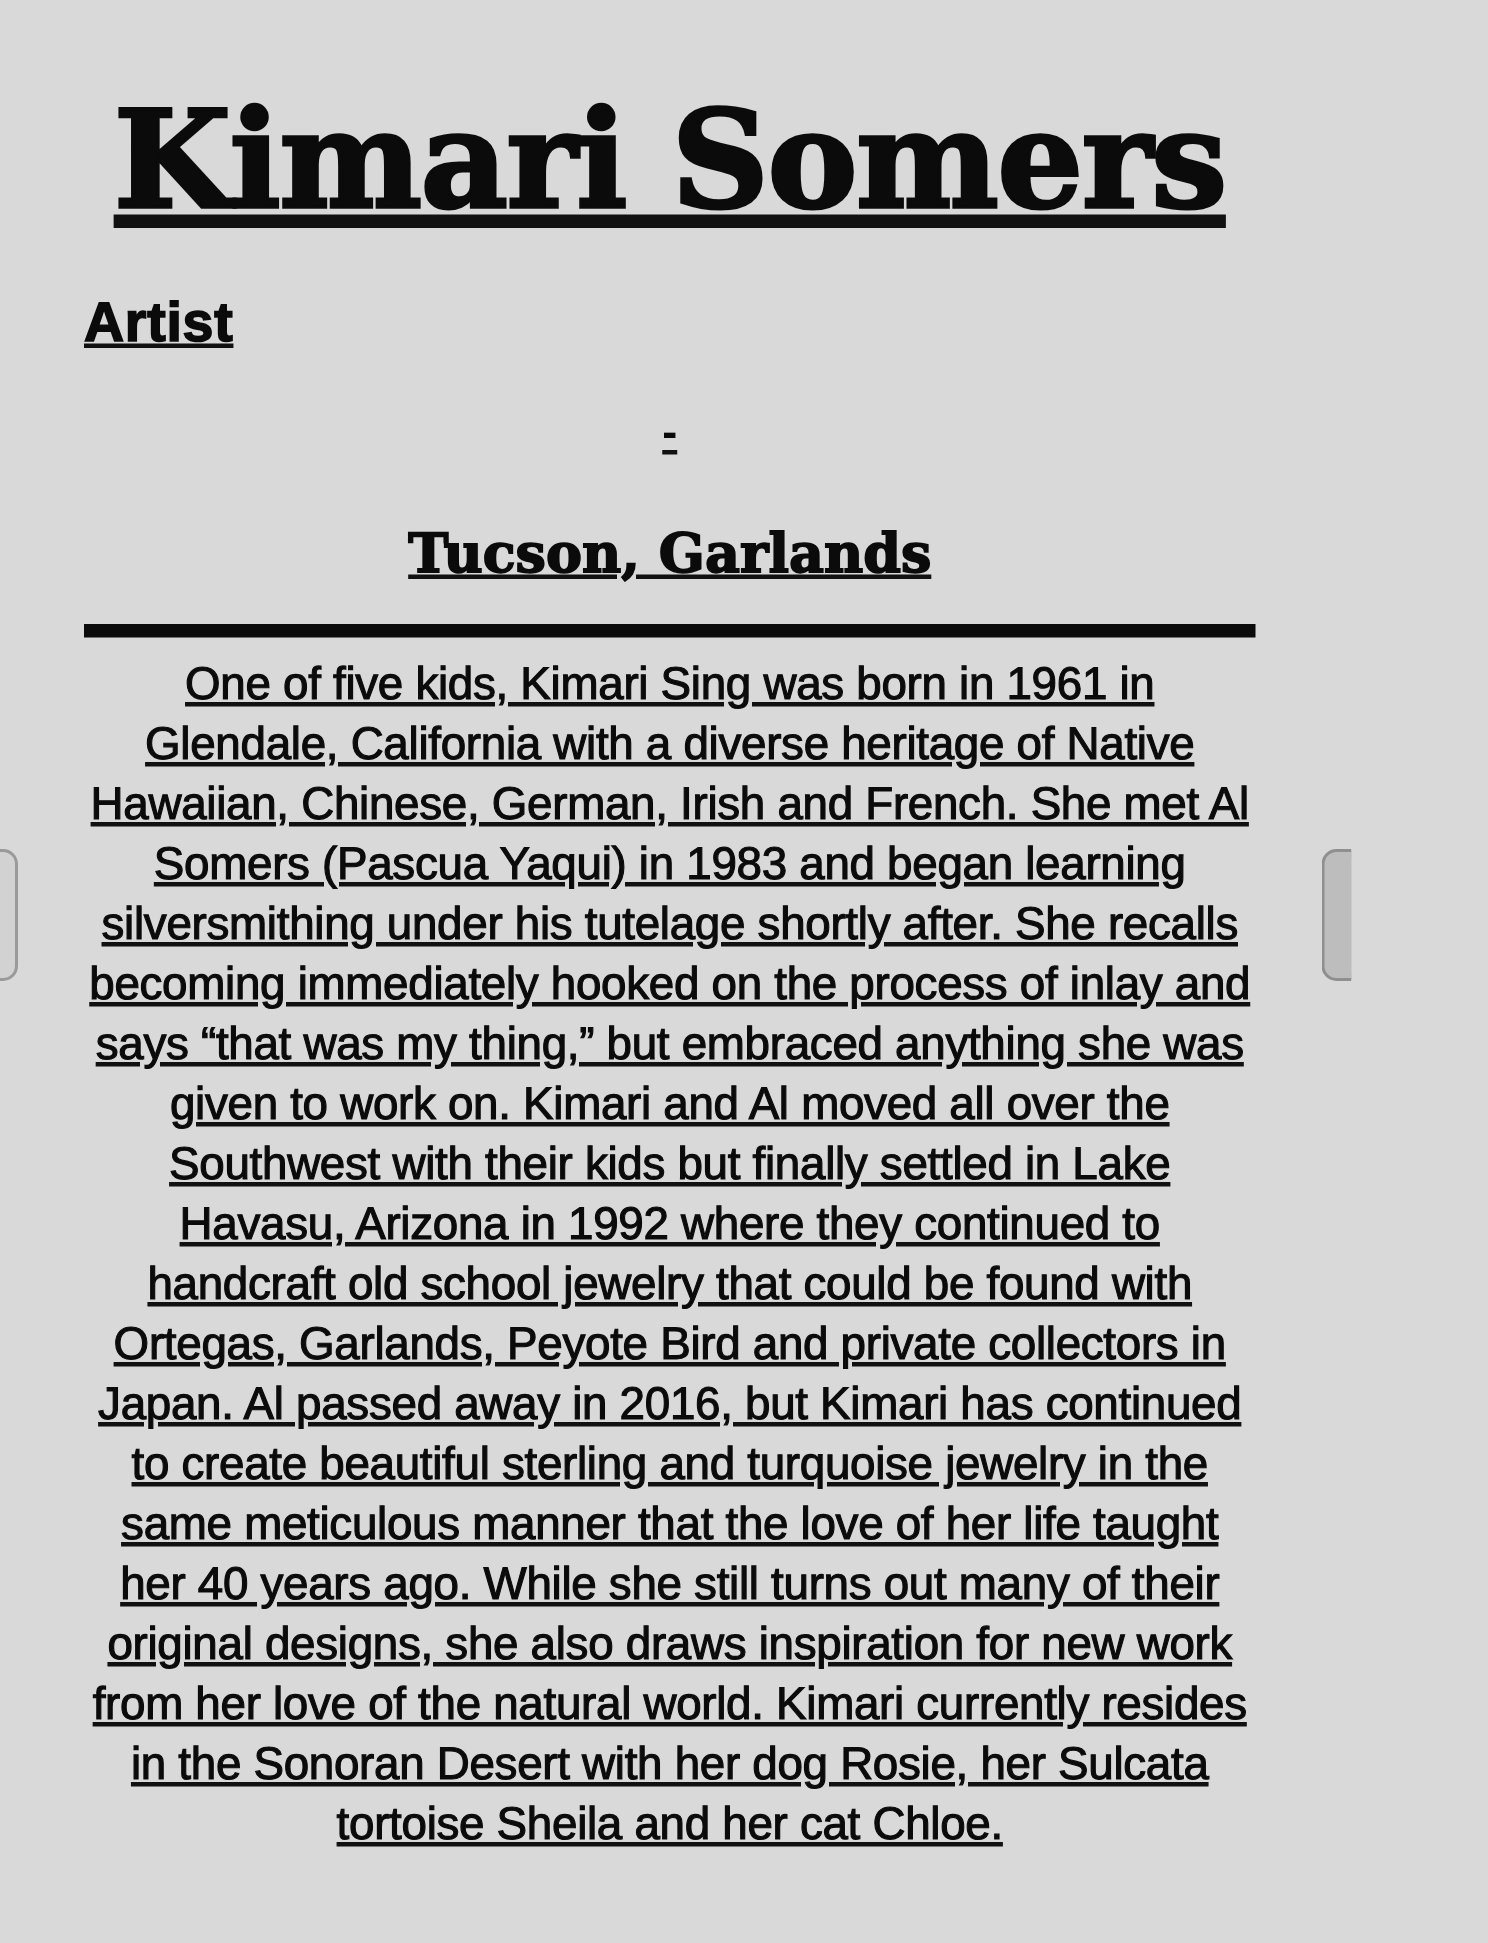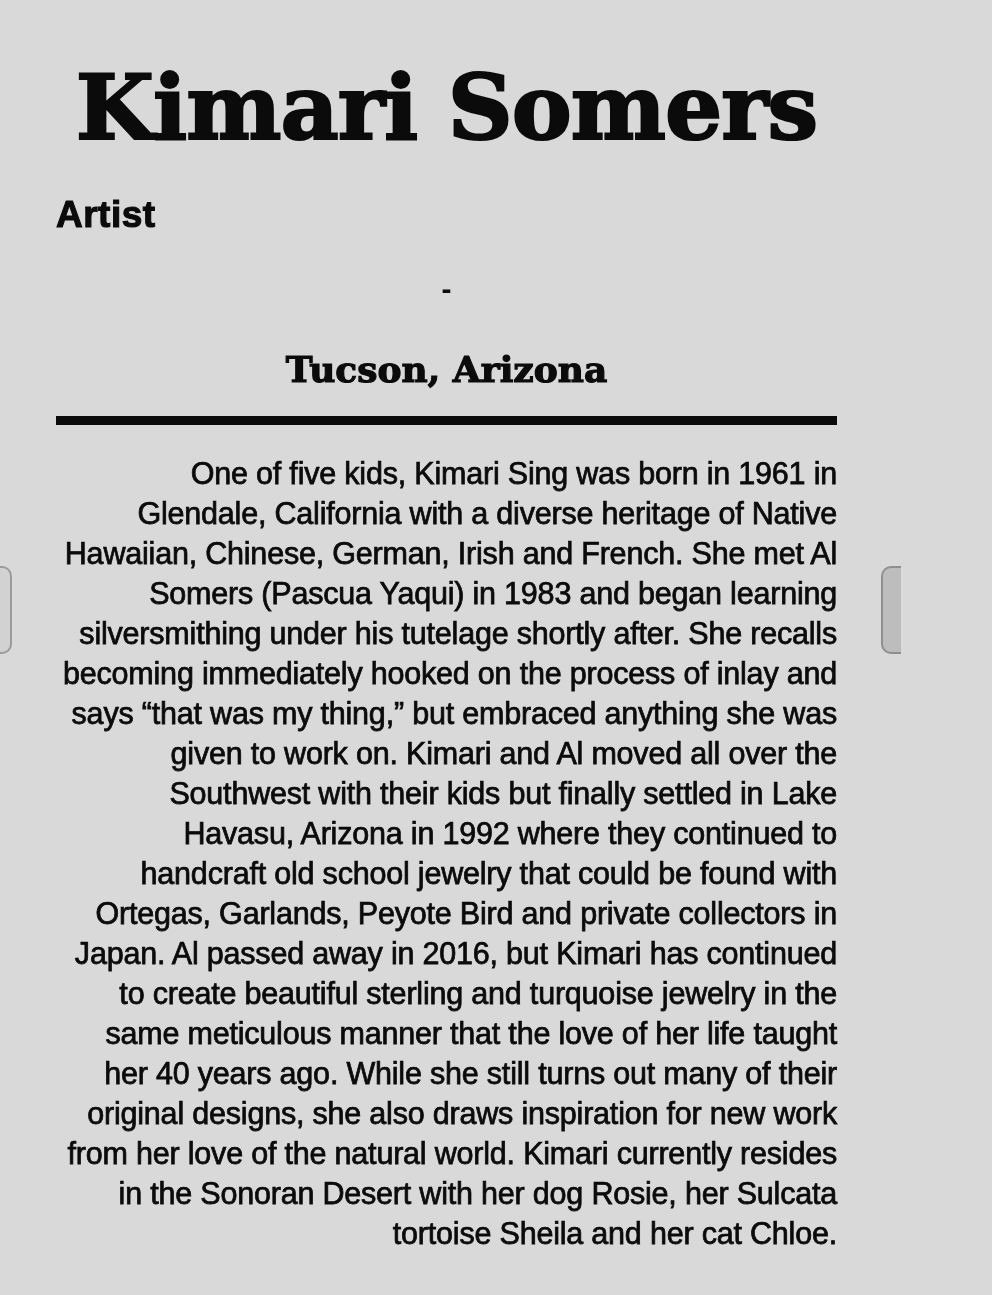--- a/index.html
+++ b/index.html
@@ -14,20 +14,21 @@
     font-family: "Liberation Sans", sans-serif;
     color: #111111;
     position: relative;
   }
   .page {
     width: 893px;
     height: 1295px;
     box-sizing: border-box;
     padding: 0 56px;
     position: relative;
+    text-decoration: underline;
   }
   .artist-name {
     font-family: "DejaVu Serif", serif;
     font-weight: 700;
     font-size: 90px;
     line-height: 1.0;
     letter-spacing: -1px;
     text-align: center;
     margin: 0;
     padding-top: 62px;
@@ -66,23 +67,23 @@
   .rule {
     margin: 26px 0 0 0;
     height: 9px;
     background: #0b0b0b;
     width: 100%;
   }
   .bio {
     font-family: "Liberation Sans", sans-serif;
     font-size: 30.5px;
     line-height: 40px;
-    text-align: right;
+    text-align: center;
     margin: 0;
-    padding-top: 28px;
+    padding-top: 11px;
     color: #0b0b0b;
     -webkit-text-stroke: 0.75px #0b0b0b;
     letter-spacing: -0.2px;
   }
   .edge-handle {
     position: absolute;
     width: 18px;
     height: 84px;
     background: #d2d2d2;
     border: 2px solid #9a9a9a;
@@ -106,21 +107,21 @@
 <body>
 
 <div class="page">
 
   <h1 class="artist-name">Kimari Somers</h1>
 
   <h2 class="artist-role">Artist</h2>
 
   <div class="divider-dash">-</div>
 
-  <h3 class="artist-location">Tucson, Arizona</h3>
+  <h3 class="artist-location">Tucson, Garlands</h3>
 
   <div class="rule"></div>
 
   <p class="bio">One of five kids, Kimari Sing was born in 1961 in Glendale, California with a diverse heritage of Native  Hawaiian, Chinese, German, Irish and French. She met Al Somers (Pascua Yaqui) in 1983 and began learning silversmithing under his tutelage shortly after. She recalls becoming immediately hooked on the process of inlay and says “that was my thing,” but embraced anything she was given to work on. Kimari and Al moved all over the Southwest with their kids but finally settled in Lake Havasu, Arizona in 1992 where they continued to handcraft old school jewelry that could be found with Ortegas, Garlands, Peyote Bird and private collectors in Japan. Al passed away in 2016, but Kimari has continued to create beautiful sterling and turquoise jewelry in the same meticulous manner that the love of her life taught her 40 years ago. While she still turns out many of their original designs, she also draws inspiration for new work from her love of the natural world. Kimari currently resides in the Sonoran Desert with her dog Rosie, her Sulcata tortoise Sheila and her cat Chloe.</p>
 
   <div class="edge-handle left"></div>
   <div class="edge-handle right"></div>
 
 </div>
 

